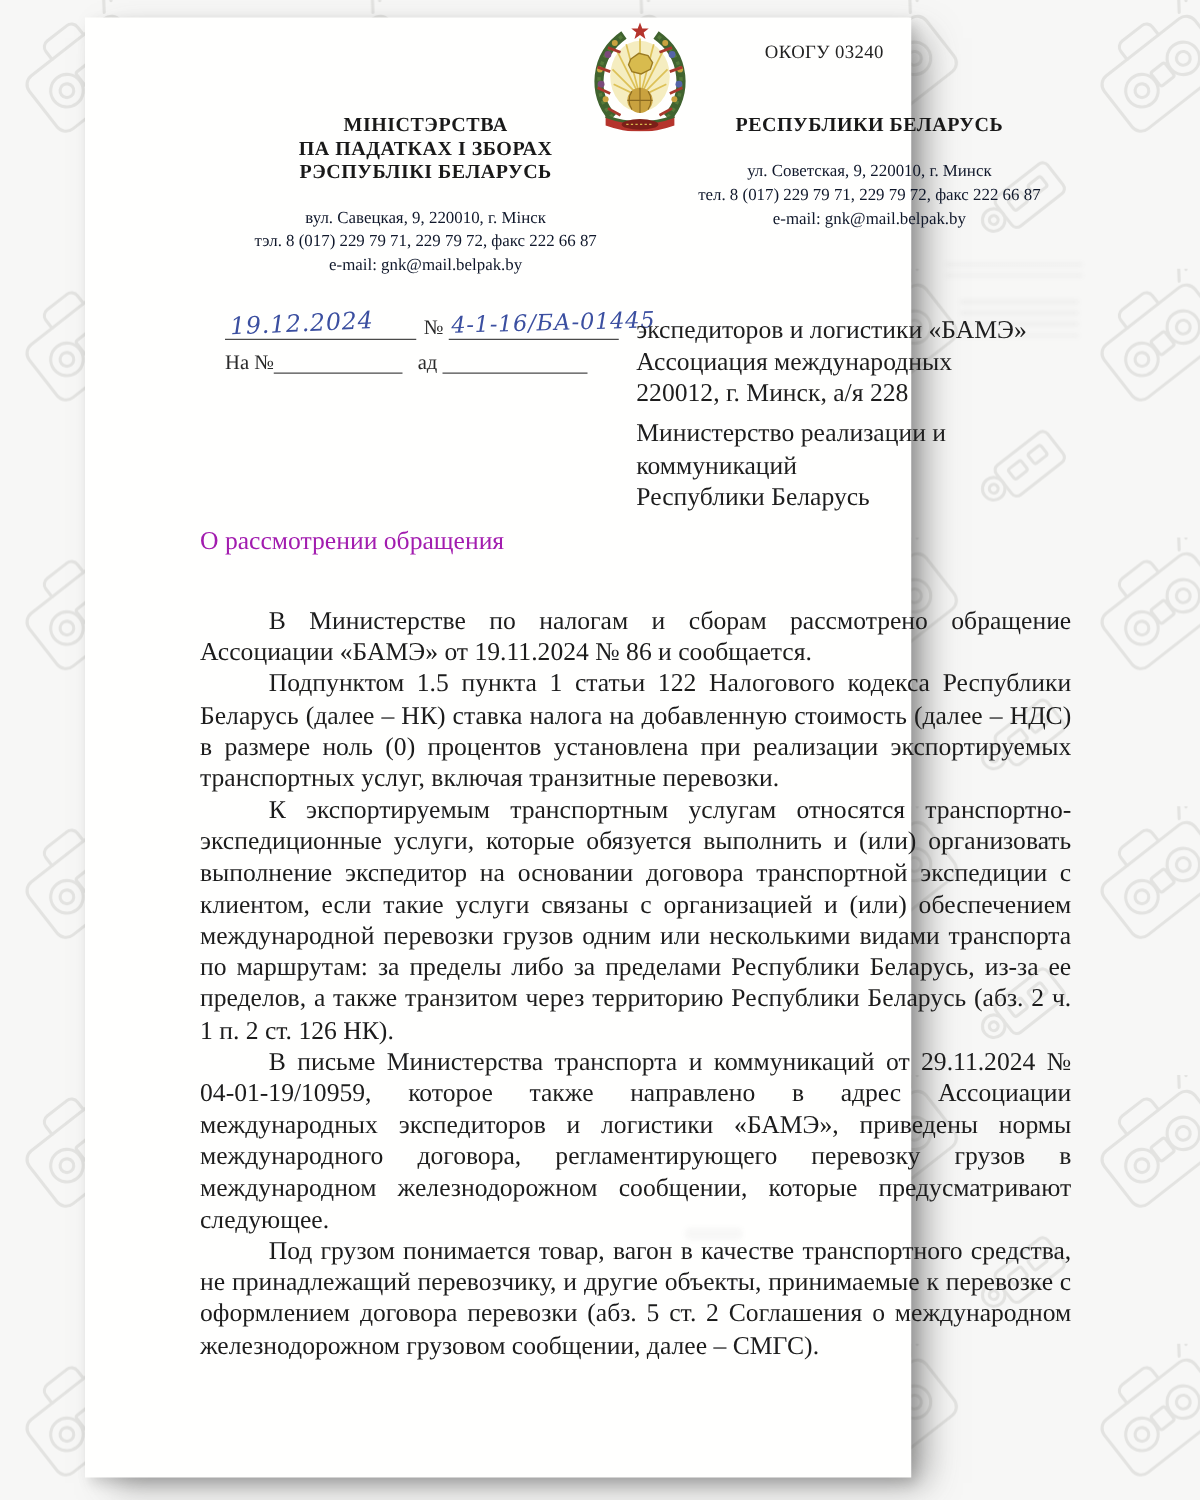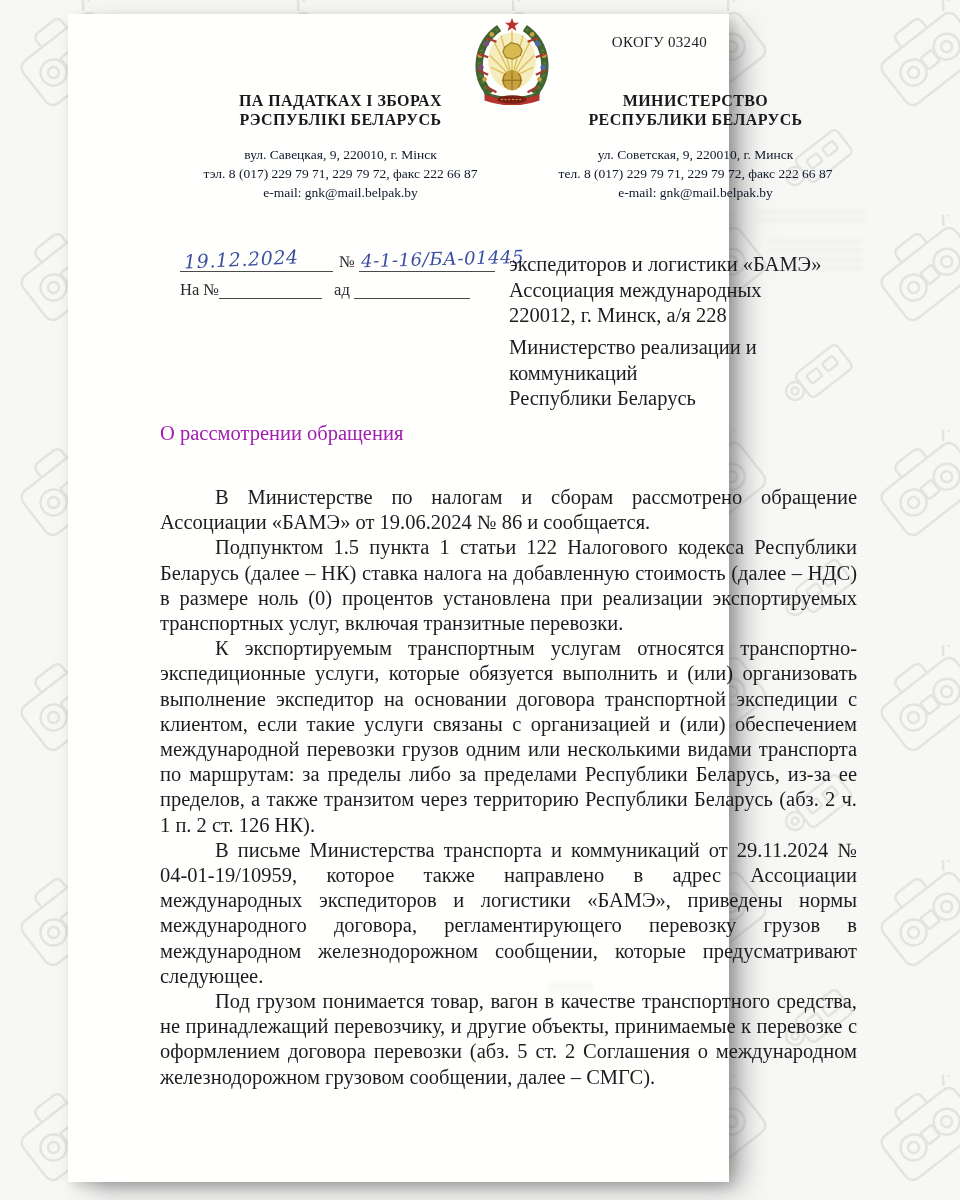--- a/index.html
+++ b/index.html
@@ -133,32 +133,32 @@
     <polygon points="50,1 52,6.4 57.6,6.4 53.2,9.9 54.8,15.4 50,12 45.2,15.4 46.8,9.9 42.4,6.4 48,6.4" fill="#b5342c"></polygon>
     <path d="M20,83 Q50,94 80,83 L80,91 Q50,102 20,91 z" fill="#b5342c"></path>
     <path d="M20,83 Q50,94 80,83" stroke="#40632f" stroke-width="2.4" fill="none"></path>
     <ellipse cx="50" cy="90" rx="16" ry="4.6" fill="#7c1f18"></ellipse>
     <path d="M38,90 h24" stroke="#d8bb4e" stroke-width="1" stroke-dasharray="2,2"></path>
   </svg>
 
   <div class="cols">
     <div class="col">
       <div class="mname">
+        <div>МІНІСТЭРСТВА</div>
         <div>ПА ПАДАТКАХ І ЗБОРАХ</div>
         <div>РЭСПУБЛІКІ БЕЛАРУСЬ</div>
       </div>
       <div class="maddr">
         <div>вул. Савецкая, 9, 220010, г. Мінск</div>
         <div>тэл. 8 (017) 229 79 71, 229 79 72, факс 222 66 87</div>
         <div>e-mail: gnk@mail.belpak.by</div>
       </div>
     </div>
     <div class="col">
       <div class="mname">
-        <div>МИНИСТЕРСТВО</div>
         <div>РЕСПУБЛИКИ БЕЛАРУСЬ</div>
       </div>
       <div class="maddr">
         <div>ул. Советская, 9, 220010, г. Минск</div>
         <div>тел. 8 (017) 229 79 71, 229 79 72, факс 222 66 87</div>
         <div>e-mail: gnk@mail.belpak.by</div>
       </div>
     </div>
   </div>
 
@@ -187,21 +187,21 @@
   </div>
   <div class="recipient rec-2">
     <div>Министерство реализации и</div>
     <div>коммуникаций</div>
     <div>Республики Беларусь</div>
   </div>
 
   <div class="subject">О рассмотрении обращения</div>
 
   <div class="bodytext">
-    <p>В Министерстве по налогам и сборам рассмотрено обращение Ассоциации «БАМЭ» от 19.06.2024 № 86 и сообщается.</p>
+    <p>В Министерстве по налогам и сборам рассмотрено обращение Ассоциации «БАМЭ» от 19.11.2024 № 86 и сообщается.</p>
     <p>Подпунктом 1.5 пункта 1 статьи 122 Налогового кодекса Республики Беларусь (далее – НК) ставка налога на добавленную стоимость (далее – НДС) в размере ноль (0) процентов установлена при реализации экспортируемых транспортных услуг, включая транзитные перевозки.</p>
     <p>К экспортируемым транспортным услугам относятся транспортно-экспедиционные услуги, которые обязуется выполнить и (или) организовать выполнение экспедитор на основании договора транспортной экспедиции с клиентом, если такие услуги связаны с организацией и (или) обеспечением международной перевозки грузов одним или несколькими видами транспорта по маршрутам: за пределы либо за пределами Республики Беларусь, из-за ее пределов, а также транзитом через территорию Республики Беларусь (абз. 2 ч. 1 п. 2 ст. 126 НК).</p>
     <p>В письме Министерства транспорта и коммуникаций от 29.11.2024 № 04-01-19/10959, которое также направлено в адрес Ассоциации международных экспедиторов и логистики «БАМЭ», приведены нормы международного договора, регламентирующего перевозку грузов в международном железнодорожном сообщении, которые предусматривают следующее.</p>
     <p>Под грузом понимается товар, вагон в качестве транспортного средства, не принадлежащий перевозчику, и другие объекты, принимаемые к перевозке с оформлением договора перевозки (абз. 5 ст. 2 Соглашения о международном железнодорожном грузовом сообщении, далее – СМГС).</p>
   </div>
 
   <div class="smudge smudge-rows s1"></div>
   <div class="smudge smudge-rows s2"></div>
   <div class="smudge smudge-blob s3"></div>
 

